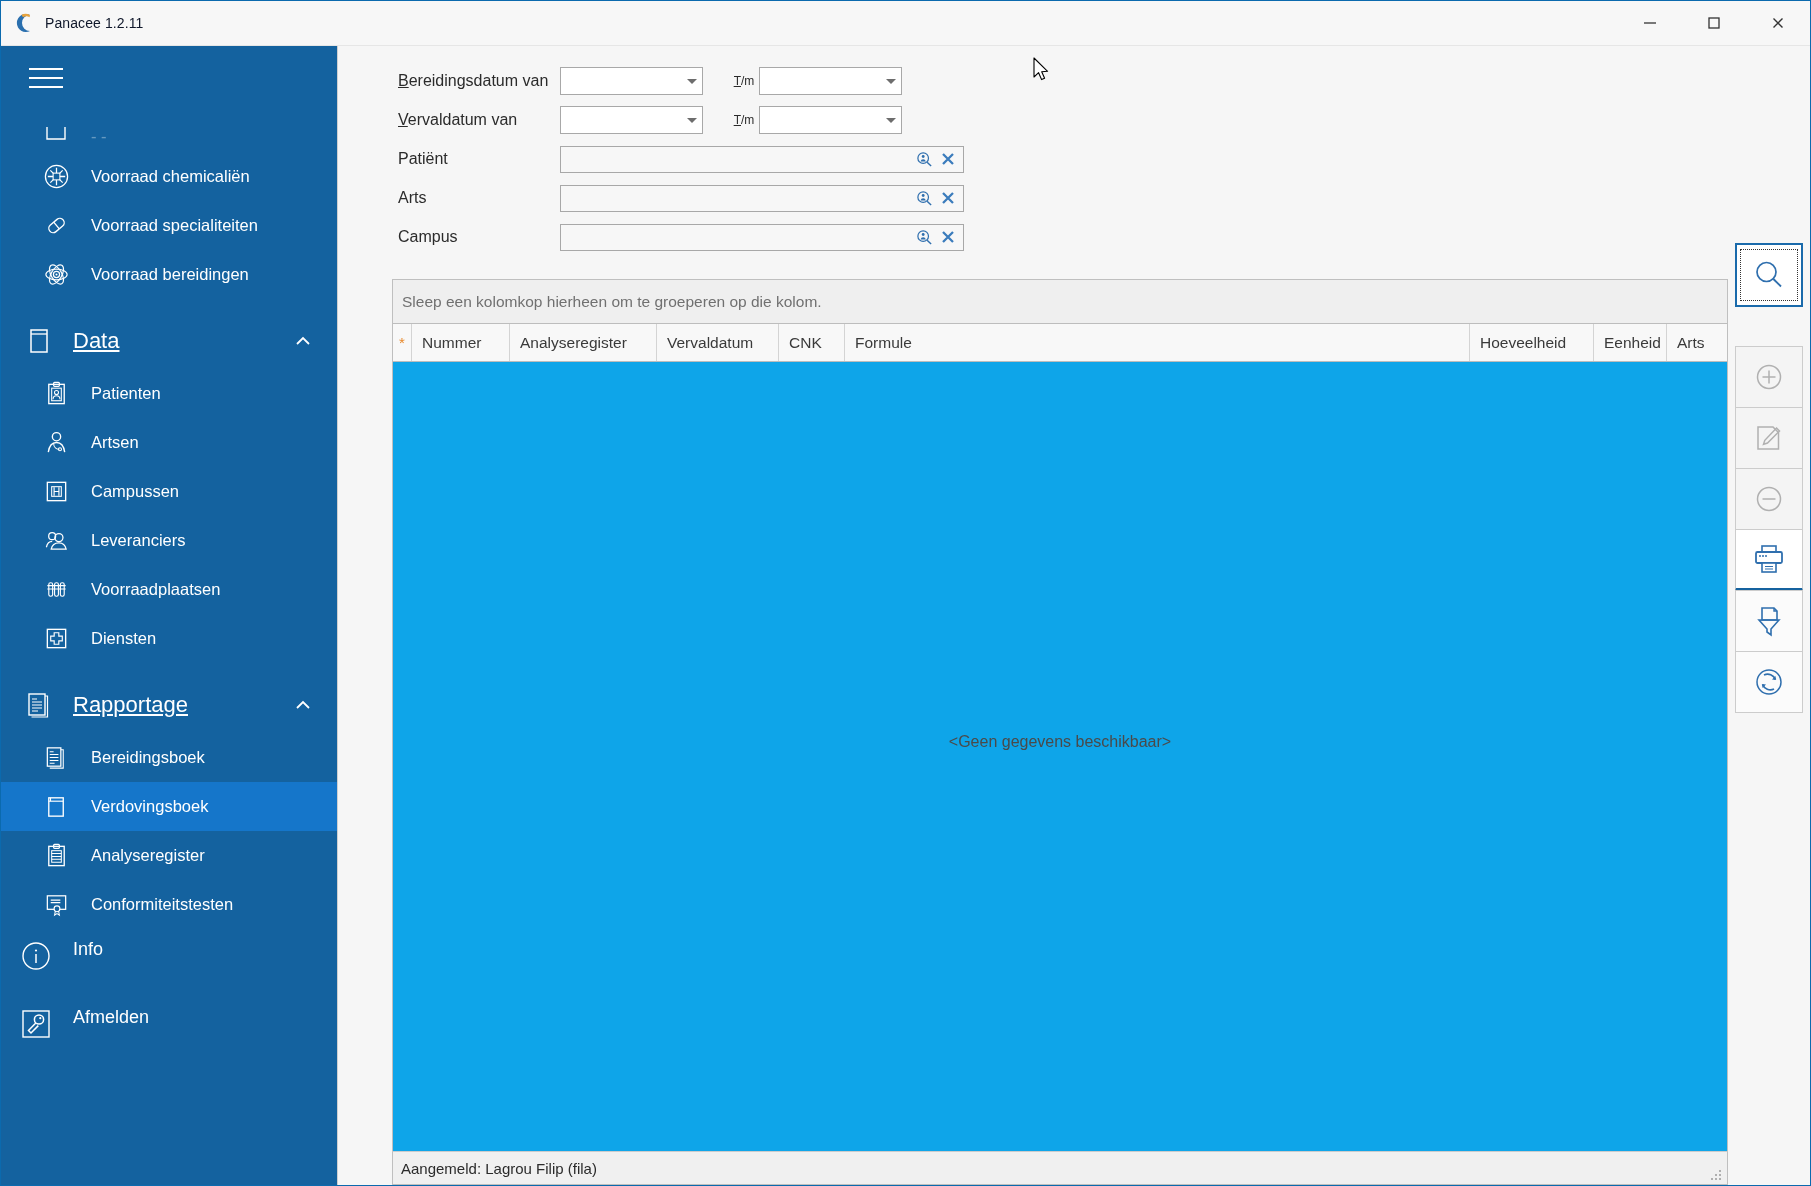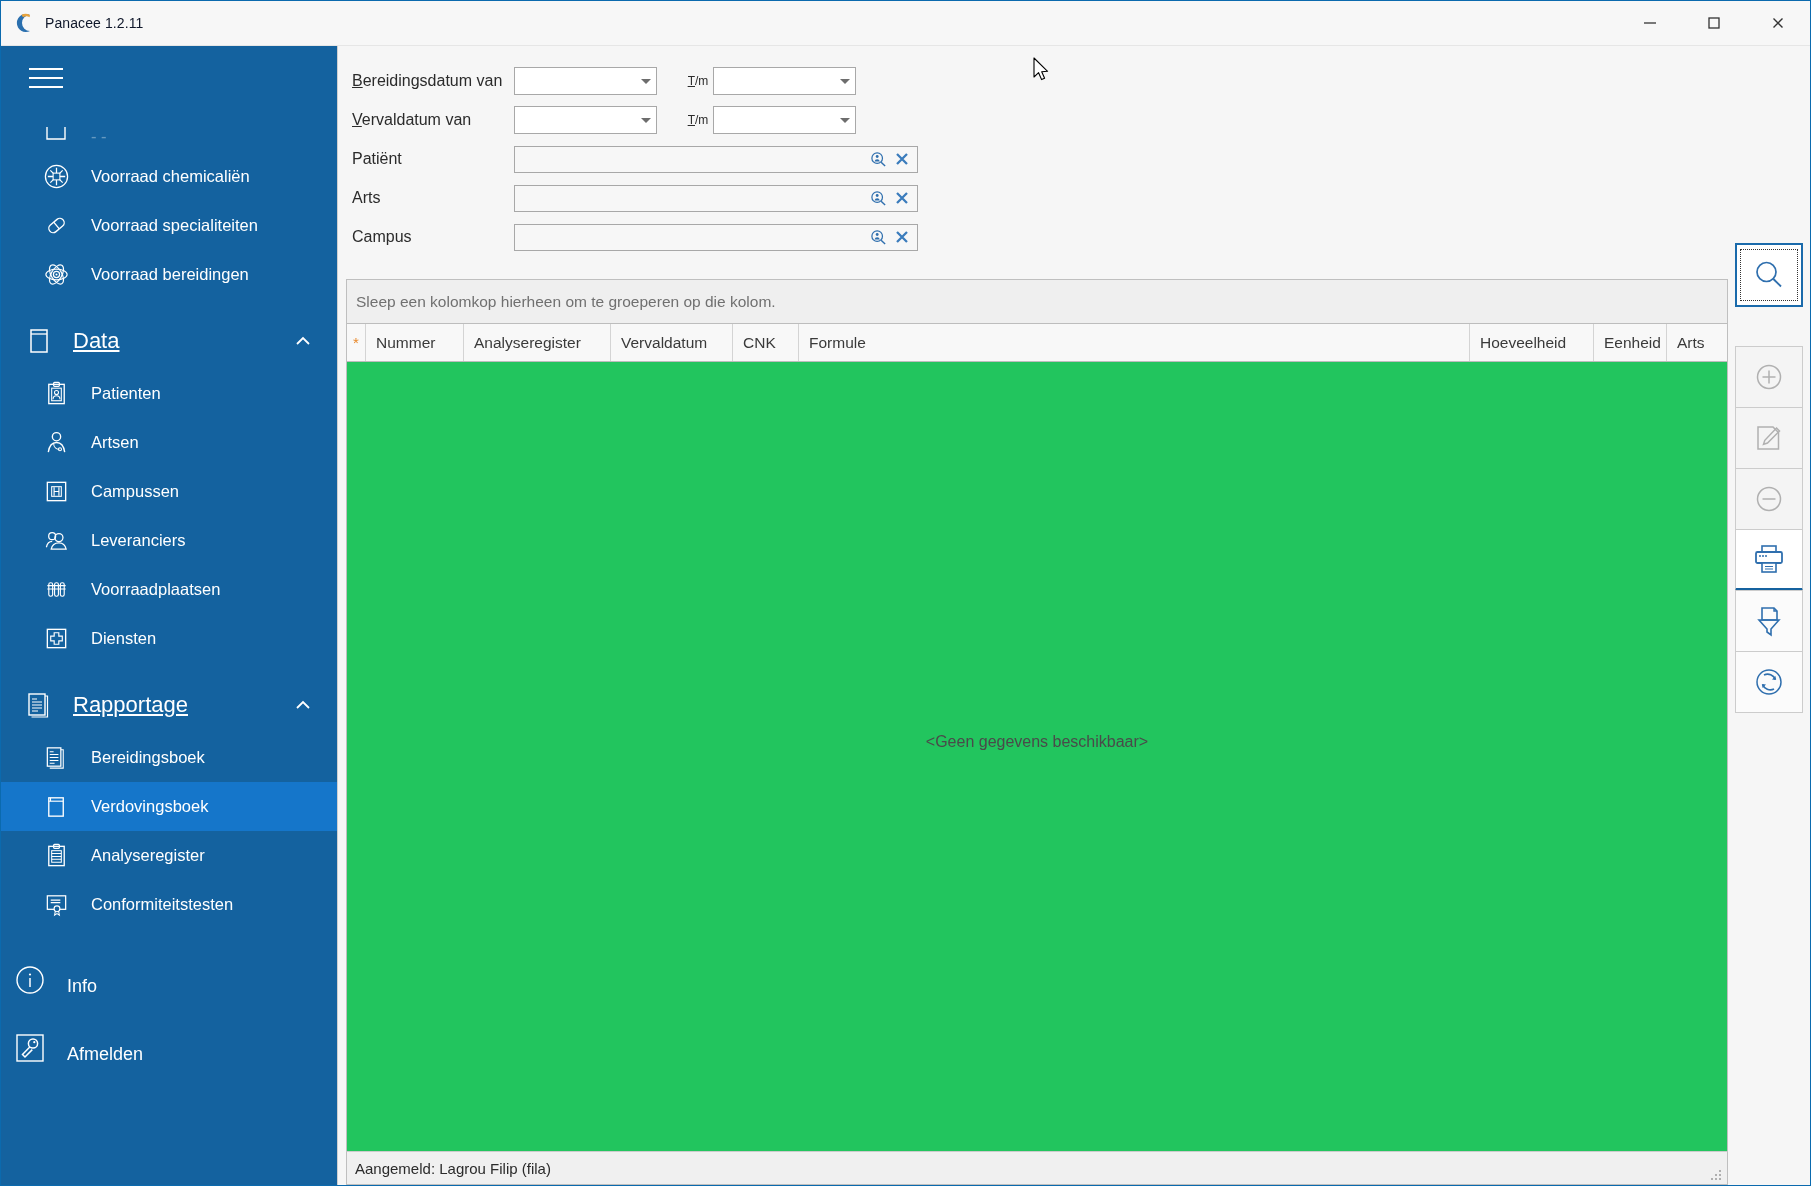--- a/index.html
+++ b/index.html
@@ -117,38 +117,39 @@
   }
   .nav-group .ico {
     width: 32px; height: 32px; flex: 0 0 32px;
     display:flex; align-items:center; justify-content:center;
   }
   .nav-group .label {
     font-size: 22px; color: #ffffff; flex: 1 1 auto; white-space: nowrap;
   }
   .nav-group .chev { width: 20px; height: 20px; flex: 0 0 20px; }
   .nav-bottom-item {
-    display: flex; align-items: flex-end;
+    display: flex; align-items: flex-start;
     height: 58px;
-    padding-left: 12px;
+    padding-left: 18px;
     box-sizing: border-box;
     gap: 20px; cursor: default;
   }
   .nav-bottom-item .ico { width: 34px; height: 34px; flex: 0 0 34px; display:flex; align-items:center; justify-content:center;}
   .nav-bottom-item .label { font-size: 18px; color: #fff; white-space: nowrap; }
   .nav-spacer { height: 14px; }
 
   
   .content {
     flex: 1 1 auto;
     display: flex;
     flex-direction: column;
     min-width: 0;
     background: #f6f6f6;
     border-left: 1px solid #cfcfcf;
+    padding-left: 46px;
   }
   .filter-panel {
     flex: 0 0 auto;
     padding: 16px 0 14px 14px;
     background: #f6f6f6;
   }
   .frow {
     display: flex;
     align-items: center;
     height: 38px;
@@ -253,21 +254,21 @@
     color: #3a3a3a;
     border-right: 1px solid #d4d4d4;
     box-sizing: border-box;
     white-space: nowrap;
     overflow: hidden;
     cursor: default;
   }
   .grid-body {
     flex: 1 1 auto;
     position: relative;
-    background: #22c55e;
+    background: #0ea5e9;
     min-height: 0;
   }
   .empty-msg {
     position: absolute;
     top: 0; left: 0; right: 0; bottom: 0;
     display: flex;
     align-items: center;
     justify-content: center;
     padding-bottom: 30px;
     font-size: 16px;

